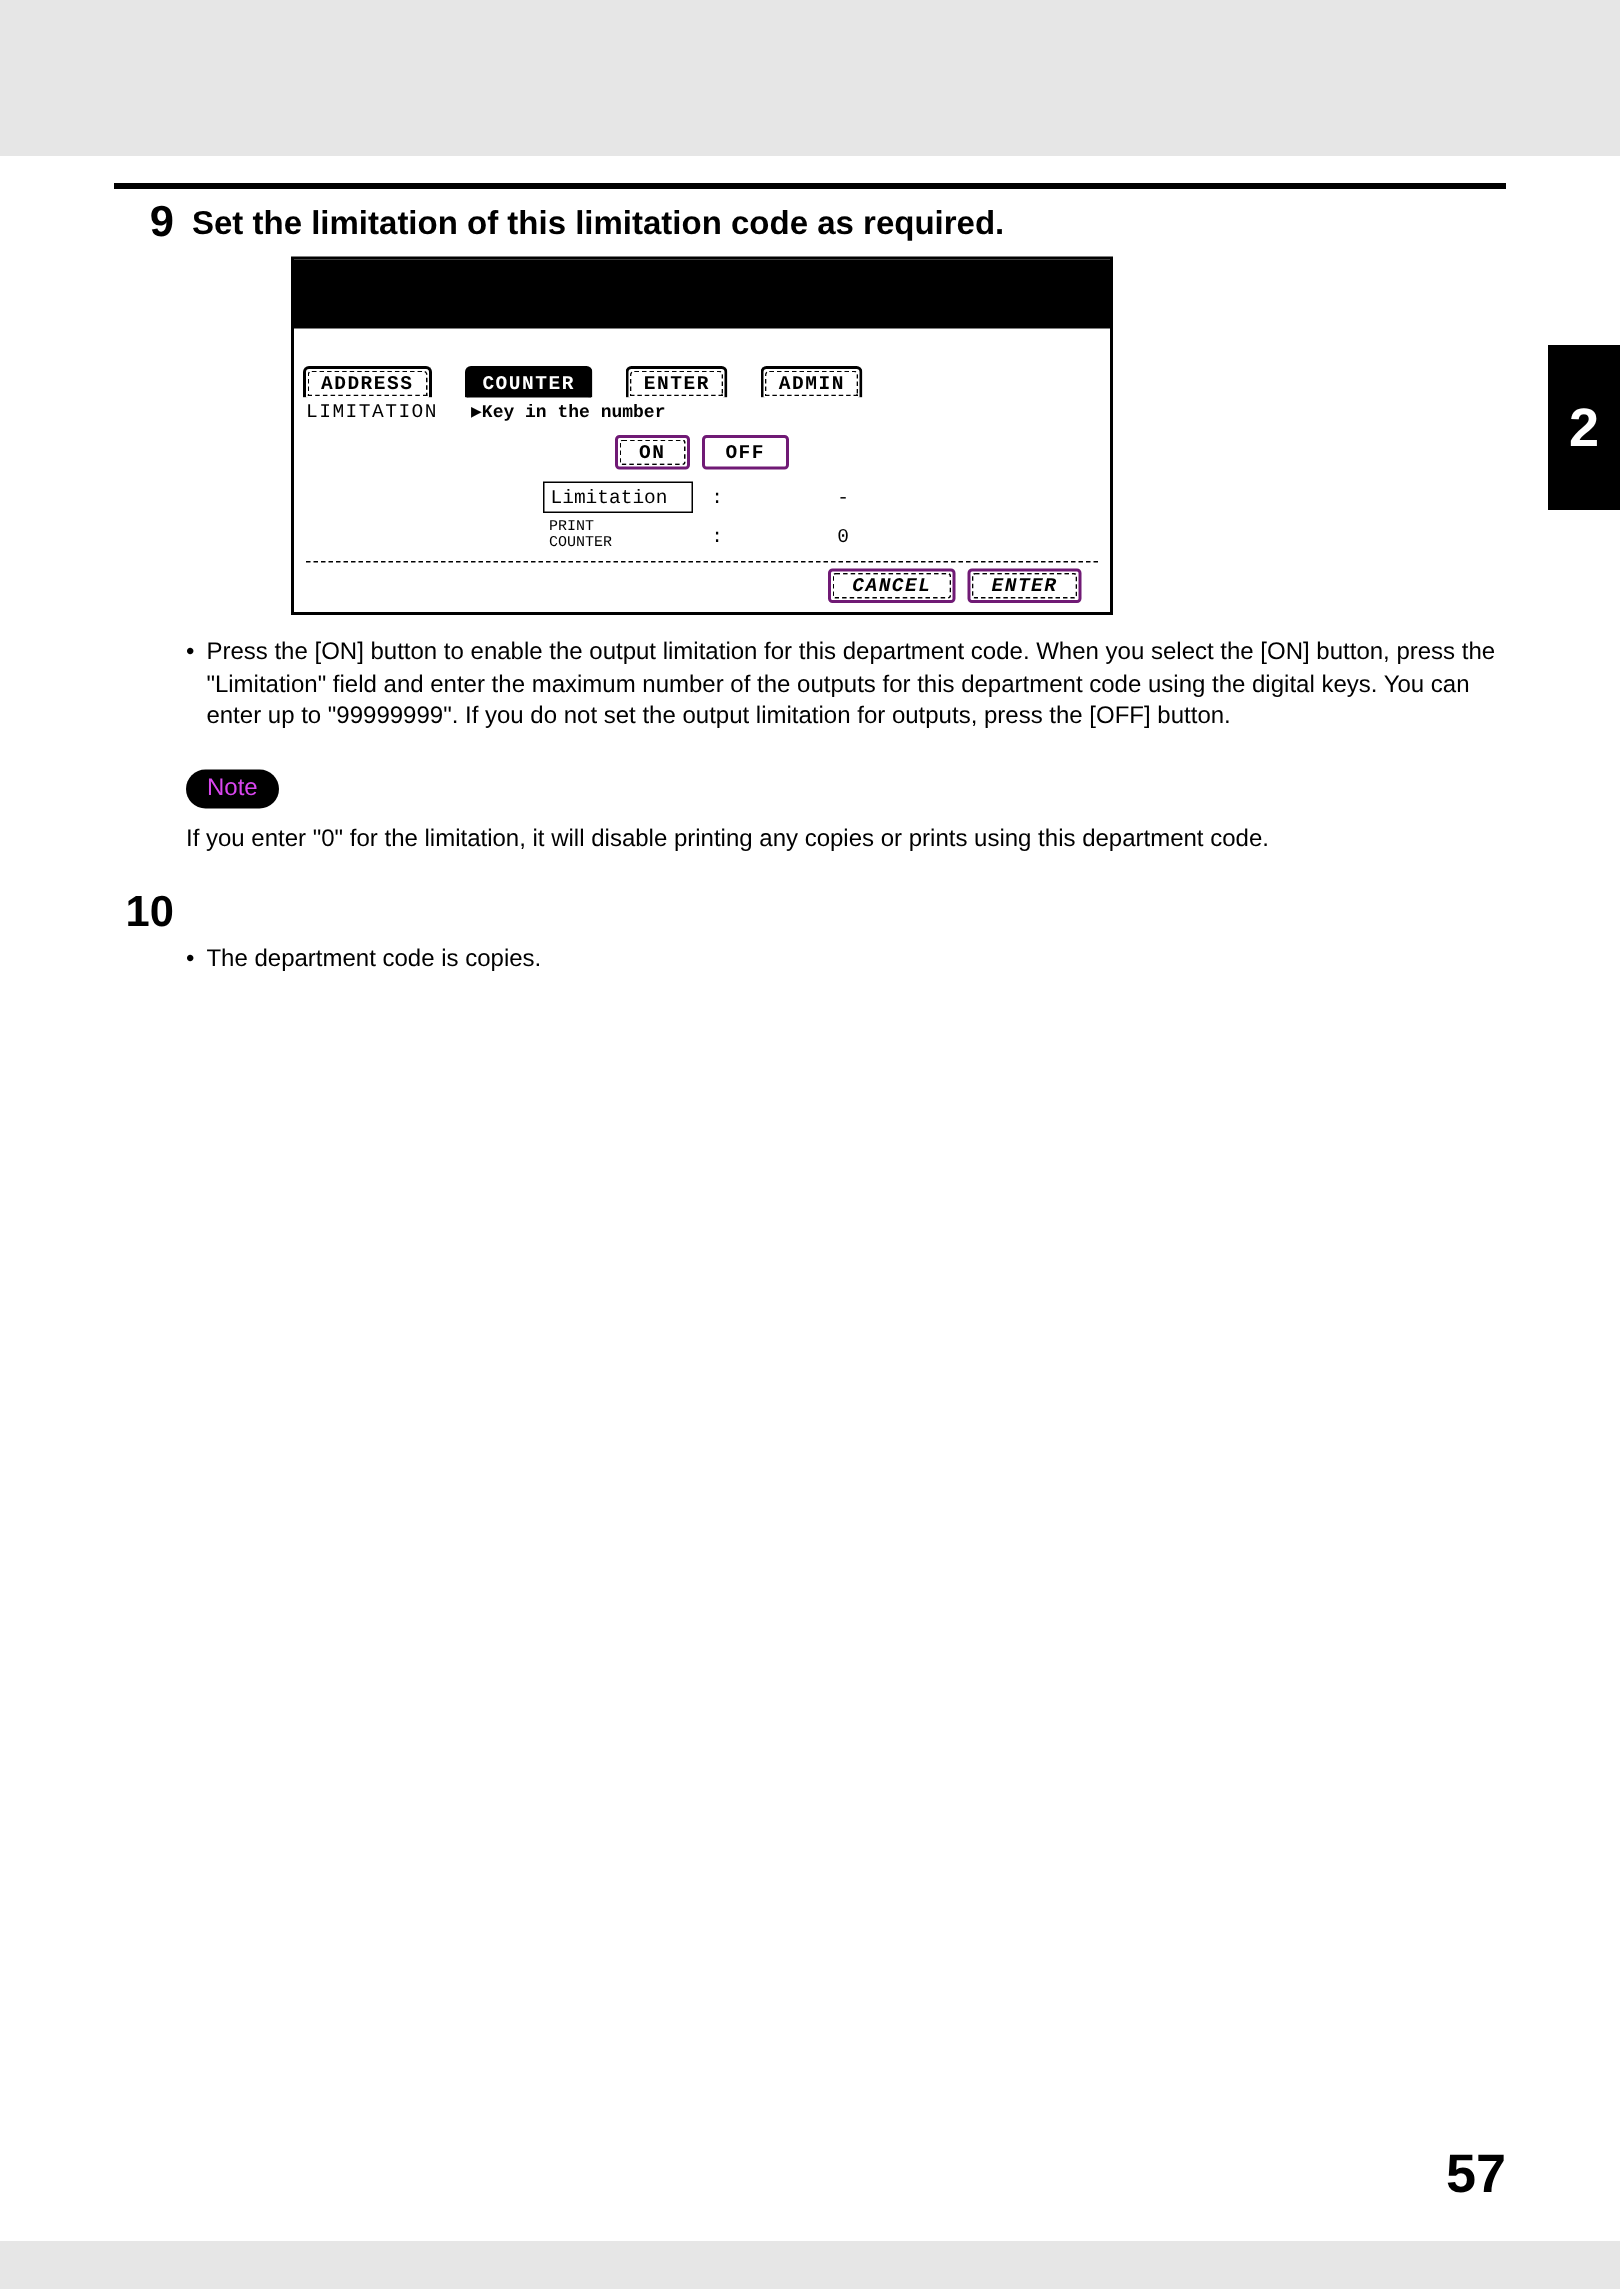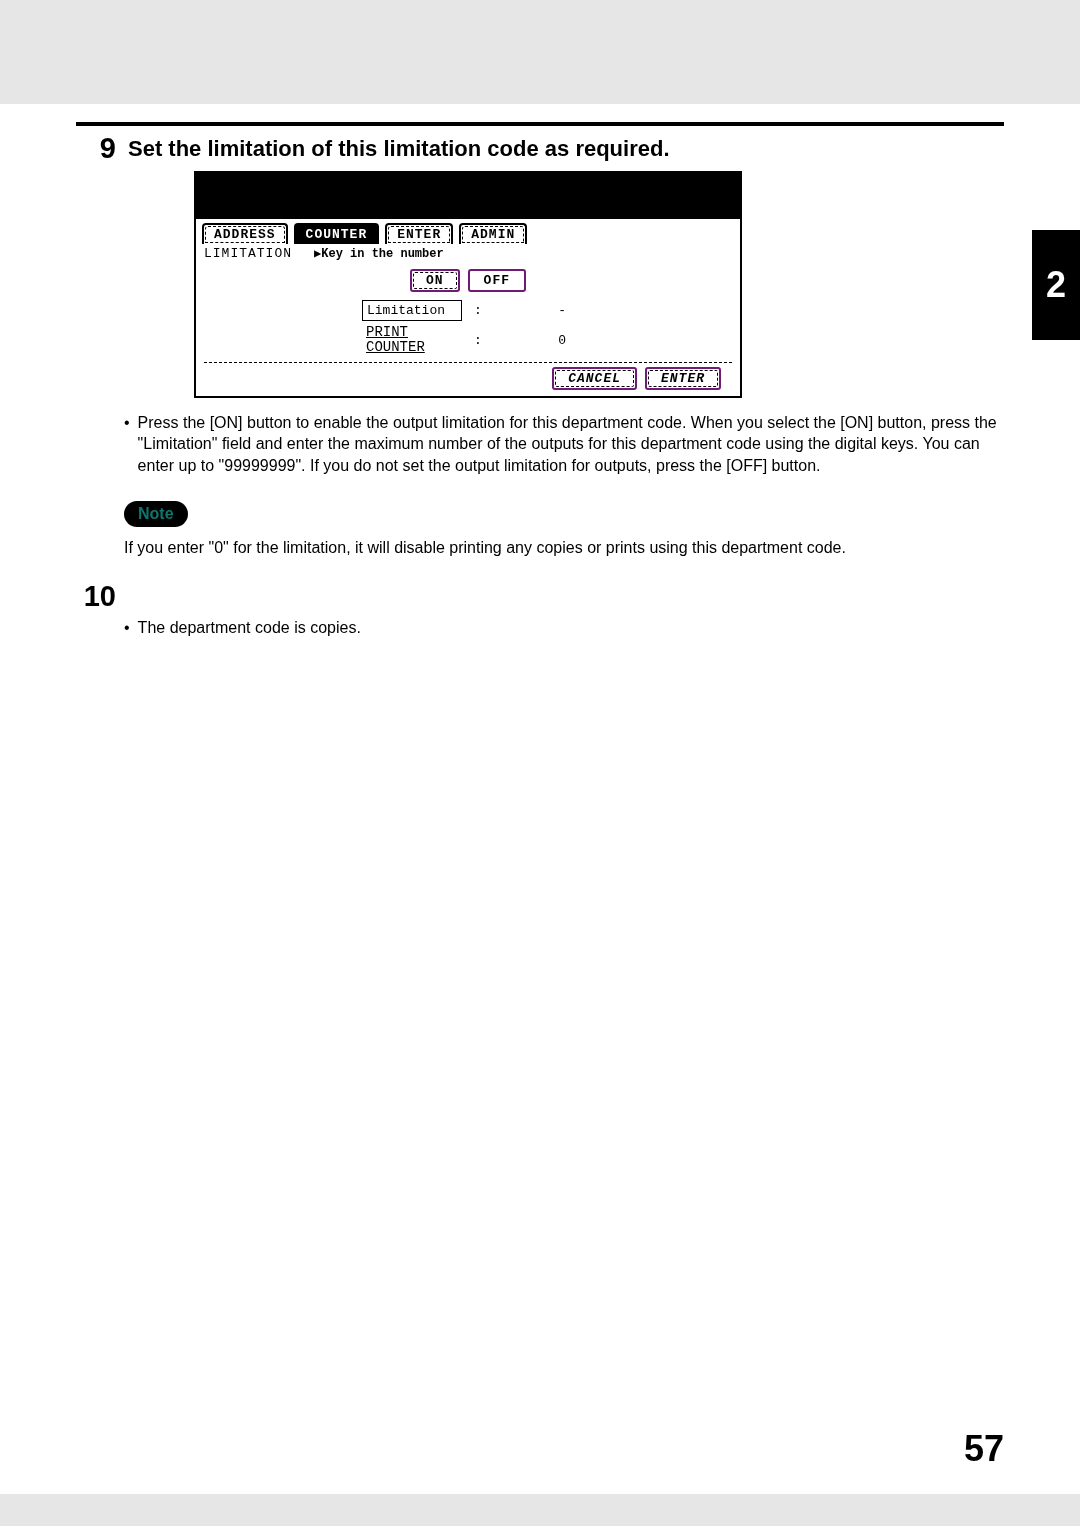--- a/index.html
+++ b/index.html
@@ -58,23 +58,24 @@
     background: #fff;
     font-family: "Courier New", monospace;
     font-size: 13px;
   }
   .lcd-black {
     background: #000;
     height: 46px;
   }
   .lcd-tabs {
     display: flex;
-    gap: 6px;
+    gap: 22px;
     padding: 4px 6px 0 6px;
     align-items: center;
+    margin-top: 21px;
   }
   .lcd-tab {
     border: 2px solid #000;
     border-bottom: none;
     padding: 2px 10px;
     font-weight: bold;
     letter-spacing: 1px;
     border-radius: 4px 4px 0 0;
     position: relative;
     background: #fff;
@@ -135,21 +136,21 @@
     align-items: center;
   }
   .lcd-field {
     border: 1px solid #000;
     padding: 2px 4px;
     width: 100px;
     text-align: left;
   }
   .lcd-colon { width: 20px; text-align: center; }
   .lcd-value { width: 80px; text-align: right; padding-right: 8px; }
-  .lcd-field-label { width: 100px; padding-left: 4px; font-size: 14px; line-height: 1.1; text-decoration: underline; }
+  .lcd-field-label { width: 100px; padding-left: 4px; font-size: 10px; line-height: 1.1; }
   .lcd-dotline {
     border-top: 1px dashed #000;
     margin: 4px 8px 0 8px;
   }
   .lcd-bottom {
     display: flex;
     justify-content: flex-end;
     gap: 8px;
     padding: 4px 19px 6px 0;
     font-style: italic;
@@ -158,22 +159,22 @@
     margin-left: 48px;
     font-size: 16px;
     line-height: 1.35;
     display: flex;
     gap: 8px;
   }
   .bullet { flex: 0 0 auto; }
   .note-pill {
     display: inline-block;
     background: #000;
-    color: #0f766e;
-    font-weight: bold;
+    color: #d946ef;
+    font-weight: normal;
     font-size: 16px;
     padding: 4px 14px;
     border-radius: 14px;
     margin-left: 48px;
     margin-top: 24px;
     margin-bottom: 10px;
   }
   .note-text {
     margin-left: 48px;
     font-size: 16px;

